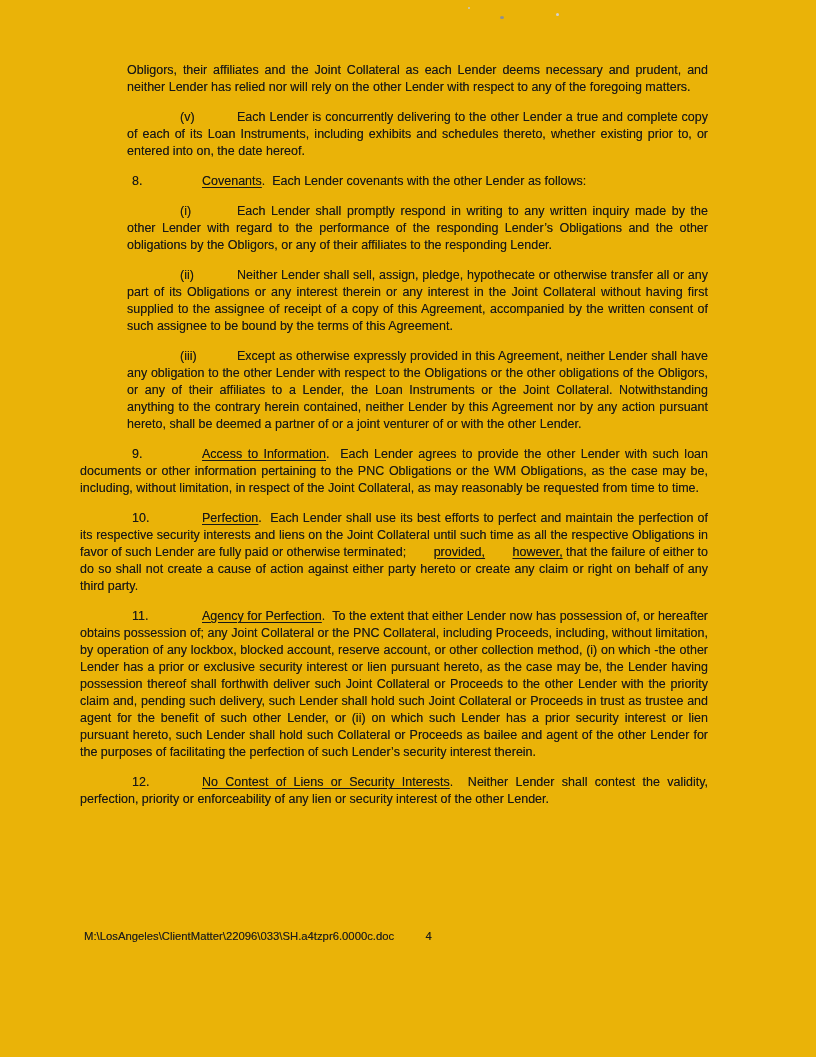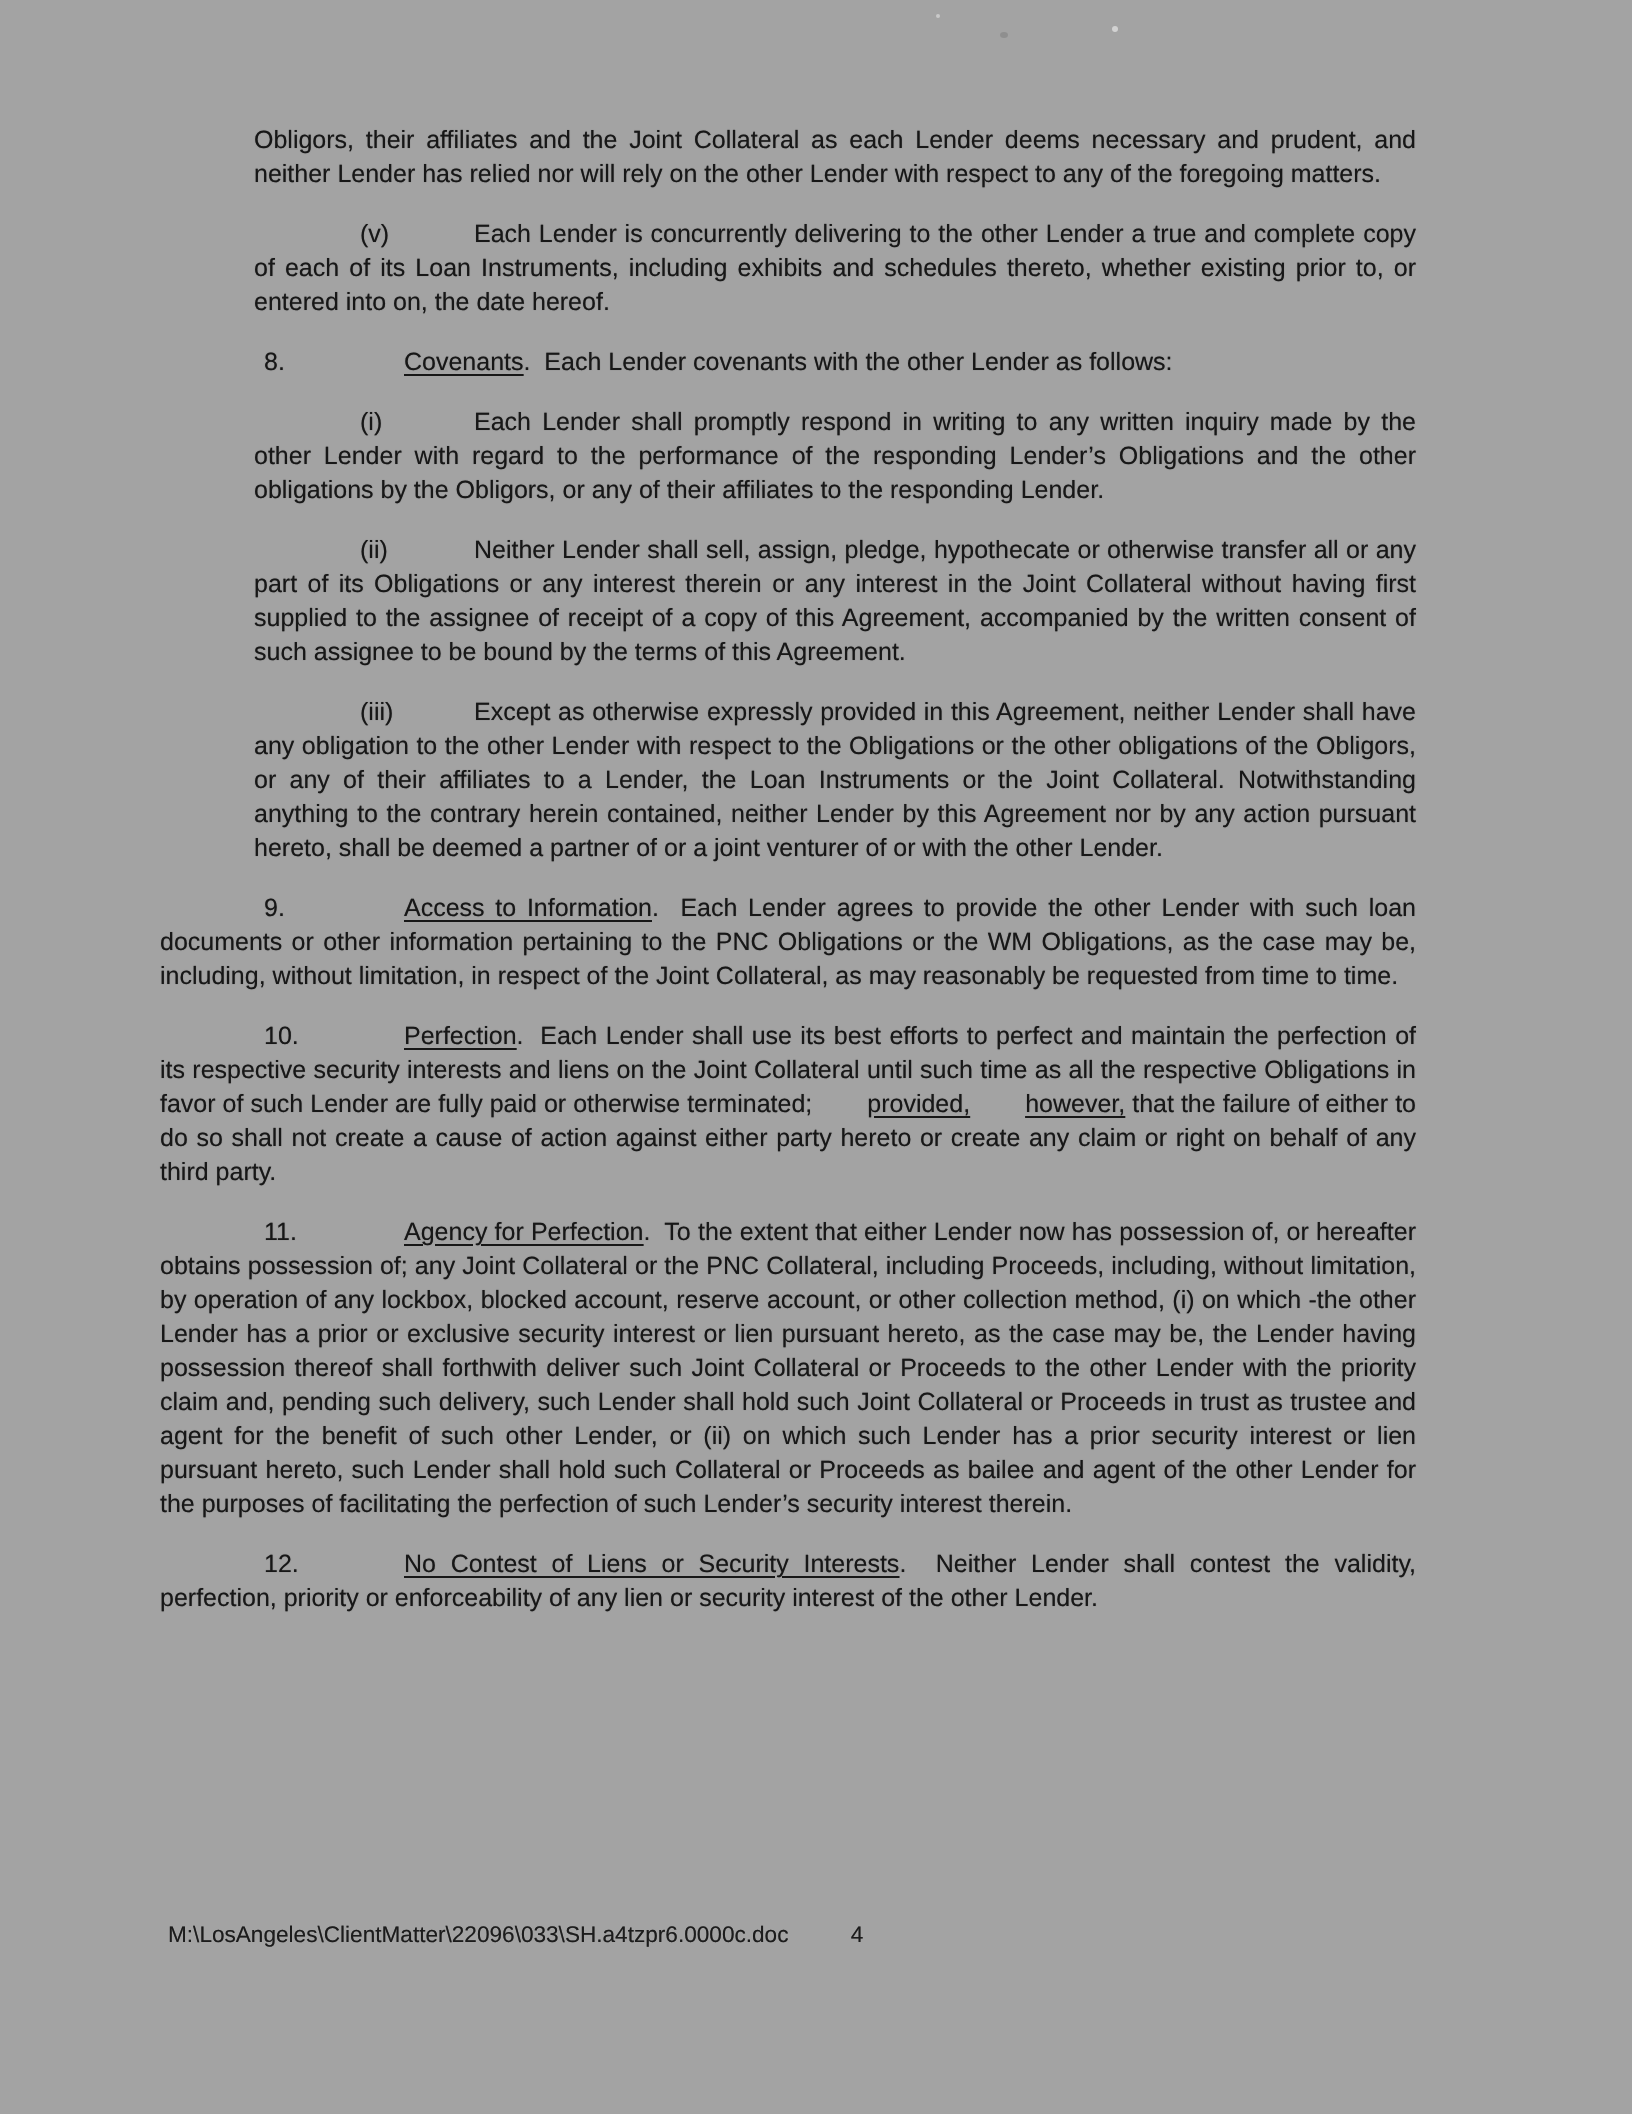--- a/index.html
+++ b/index.html
@@ -5,21 +5,21 @@
   html, body {
     margin: 0;
     padding: 0;
     background: #e8e8e8;
   }
   .page {
     position: relative;
     width: 816px;
     height: 1057px;
     margin: 0 auto;
-    background: #a3a3a3;
+    background: #eab308;
     font-family: "Liberation Sans", sans-serif;
     font-size: 12.5px;
     line-height: 17px;
     color: #171717;
     overflow: hidden;
   }
   .content {
     position: absolute;
     top: 62px;
     left: 80px;
@@ -49,21 +49,21 @@
   p.sub .marker { width: 57px; }
   p.sect .marker { width: 46px; }
   .u {
     text-decoration: underline;
     text-underline-offset: 2px;
     margin-left: 24px;
   }
   .footer {
     position: absolute;
     left: 84px;
-    top: 960px;
+    top: 928px;
     font-size: 11.3px;
     color: #1c1c1c;
     text-shadow: 0 0 0.3px rgba(25,25,25,0.5);
     white-space: nowrap;
   }
   .footer .page-num {
     display: inline-block;
     margin-left: 28px;
   }
   .speck {

